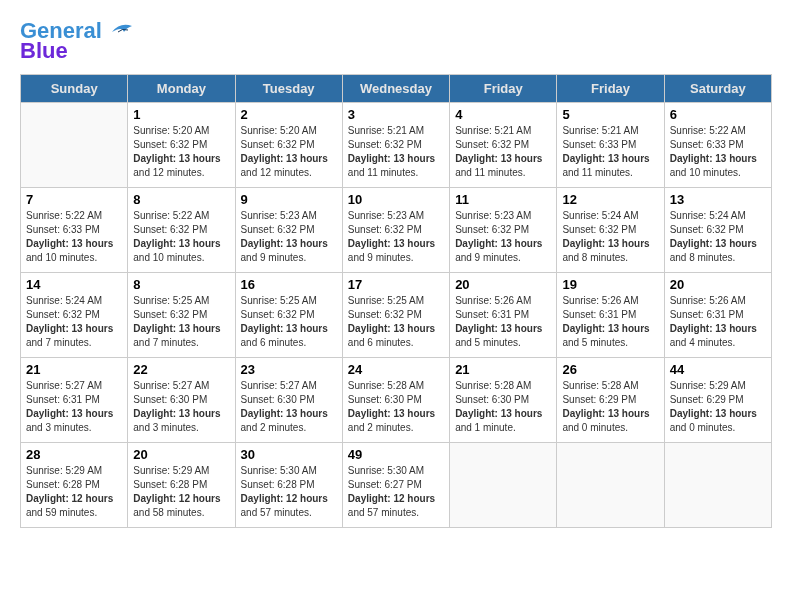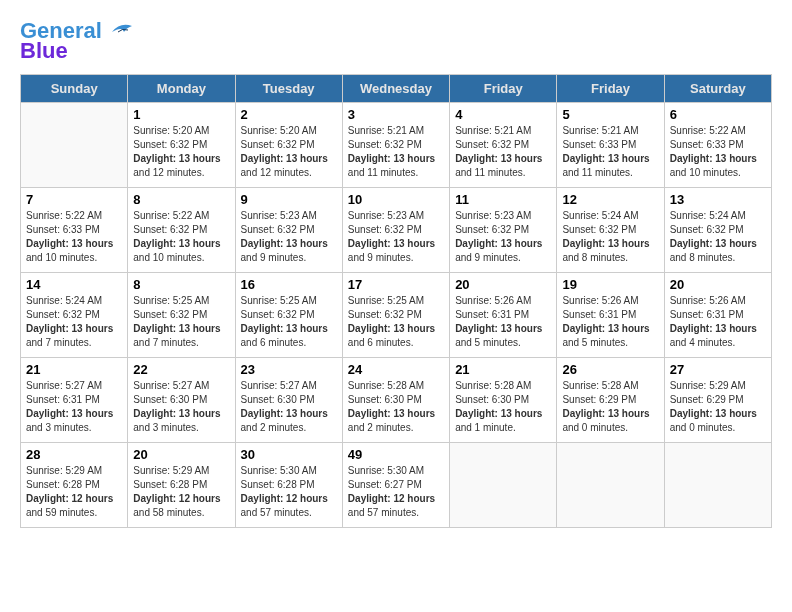--- a/index.html
+++ b/index.html
@@ -222,21 +222,21 @@
         </td>
         <td>
           <span class="day-num">21</span>
           <div class="day-info">Sunrise: 5:28 AM<br>Sunset: 6:30 PM<br><strong>Daylight: 13 hours</strong><br>and 1 minute.</div>
         </td>
         <td>
           <span class="day-num">26</span>
           <div class="day-info">Sunrise: 5:28 AM<br>Sunset: 6:29 PM<br><strong>Daylight: 13 hours</strong><br>and 0 minutes.</div>
         </td>
         <td>
-          <span class="day-num">27</span>
+          <span class="day-num">44</span>
           <div class="day-info">Sunrise: 5:29 AM<br>Sunset: 6:29 PM<br><strong>Daylight: 13 hours</strong><br>and 0 minutes.</div>
         </td>
       </tr>
       <tr>
         <td>
           <span class="day-num">28</span>
           <div class="day-info">Sunrise: 5:29 AM<br>Sunset: 6:28 PM<br><strong>Daylight: 12 hours</strong><br>and 59 minutes.</div>
         </td>
         <td>
           <span class="day-num">20</span>

